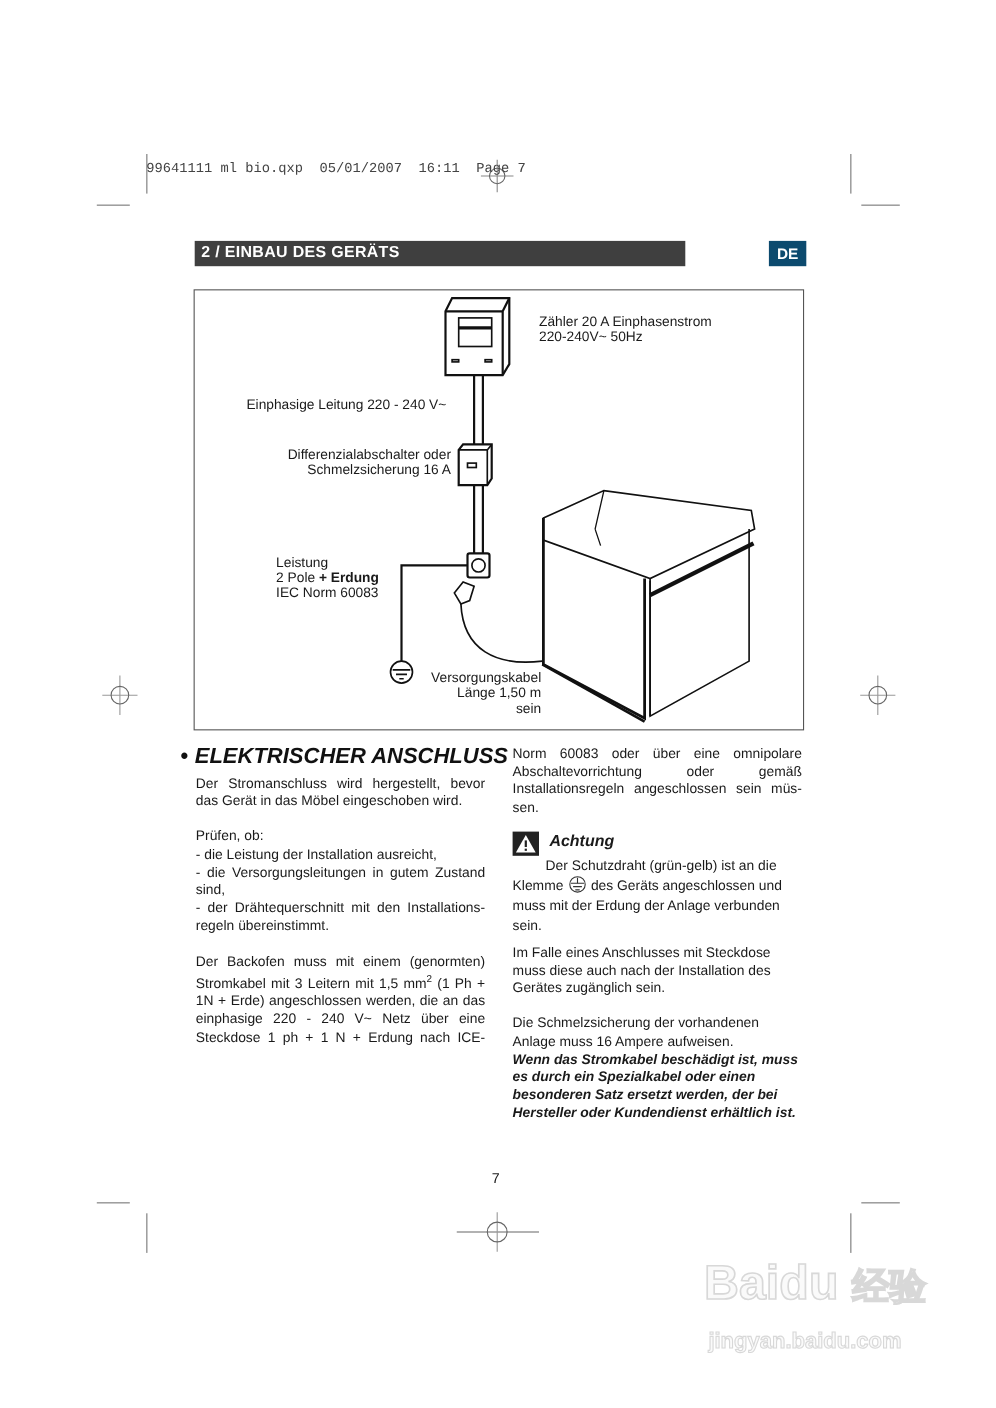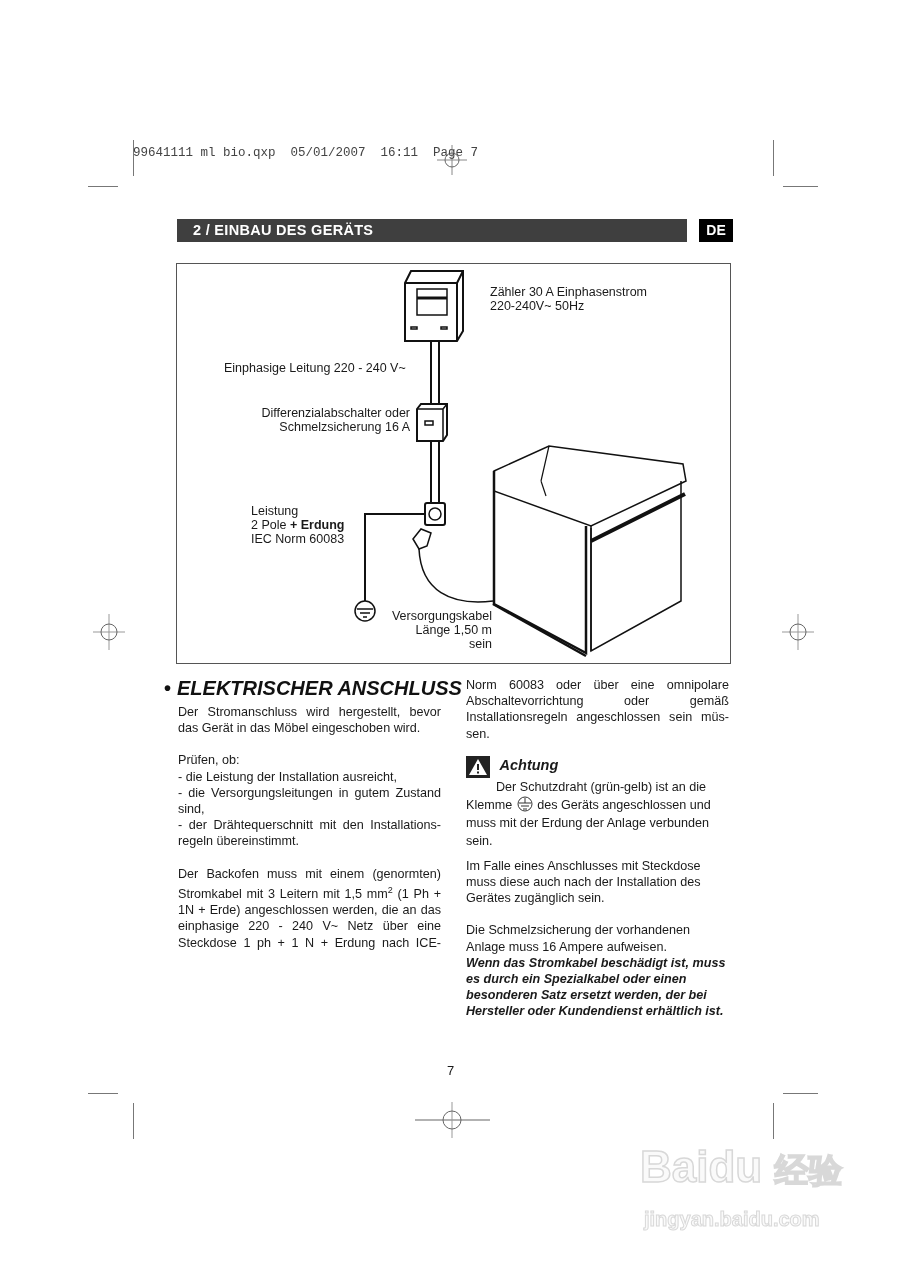--- a/index.html
+++ b/index.html
@@ -2,23 +2,23 @@
 <html><head>
 <meta charset="utf-8">
 <style>
   html, body { margin:0; padding:0; }
   body { width:905px; height:1280px; background:#ffffff; position:relative; overflow:hidden;
          font-family:"Liberation Sans", sans-serif; color:#1a1a1a; }
   .abs { position:absolute; }
   .slug { left:133px; top:146px; font-family:"Liberation Mono", monospace; font-size:12.5px; color:#444; white-space:pre; }
   .crop { position:absolute; background:#777; }
   .reg { position:absolute; width:30px; height:30px; }
-  .header-bar { left:177px; top:219px; width:510px; height:23px; background:#3f3f3f; color:#fff;
-                font-weight:bold; font-size:14.5px; line-height:23px; padding-left:16px; box-sizing:border-box; letter-spacing:0.3px; }
-  .lang-badge { left:699px; top:219px; width:34px; height:23px; background:#000000; color:#fff;
+  .header-bar { left:177px; top:219px; width:446px; height:23px; background:#3f3f3f; color:#fff;
+                font-weight:bold; font-size:14.5px; line-height:23px; padding-left:6px; box-sizing:border-box; letter-spacing:0.3px; }
+  .lang-badge { left:699px; top:219px; width:34px; height:23px; background:#0c4a6e; color:#fff;
                 font-weight:bold; font-size:14px; line-height:23px; text-align:center; }
   .figure { left:176px; top:263px; width:555px; height:401px; border:1.5px solid #555; box-sizing:border-box; }
   .lbl { position:absolute; font-size:12.5px; line-height:14px; color:#1a1a1a; white-space:nowrap; }
   .lbl.r { text-align:right; }
   .section-title { left:164px; top:677px; font-size:20px; font-weight:bold; font-style:italic; color:#111; }
   .col { position:absolute; font-size:12.6px; line-height:16.2px; color:#1a1a1a; }
   .col p { margin:0 0 16px 0; }
   .col .just { text-align:justify; text-align-last:left; }
   .col .dash { margin:0; }
   .warn-title { font-weight:bold; font-style:italic; font-size:14.5px; }
@@ -102,21 +102,21 @@
       <path d="M493 470 L493 603 L585 652 L585 525" stroke-width="2.5"></path>
       <path d="M590 525 L590 650 L680 600 L680 480" stroke-width="1.5"></path>
       <path d="M540 480 L545 495 M548 445 L540 480" stroke-width="1.2"></path>
       <line x1="590" y1="540" x2="684" y2="493" stroke-width="4"></line>
       <line x1="590" y1="527" x2="590" y2="650" stroke-width="1.5"></line>
       <line x1="492" y1="603" x2="585" y2="655" stroke-width="2.5"></line>
     </g>
   </svg>
 
   <div class="lbl" style="left:313px;top:21px;">
-    <div>Zähler 30 A Einphasenstrom</div>
+    <div>Zähler 20 A Einphasenstrom</div>
     <div>220-240V~ 50Hz</div>
   </div>
   <div class="lbl" style="left:47px;top:97px;">Einphasige Leitung 220 - 240 V~</div>
   <div class="lbl r" style="right:320px;top:142px;">
     <div>Differenzialabschalter oder</div>
     <div>Schmelzsicherung 16 A</div>
   </div>
   <div class="lbl" style="left:74px;top:240px;">
     <div>Leistung</div>
     <div><span>2 Pole </span><b>+ Erdung</b></div>

